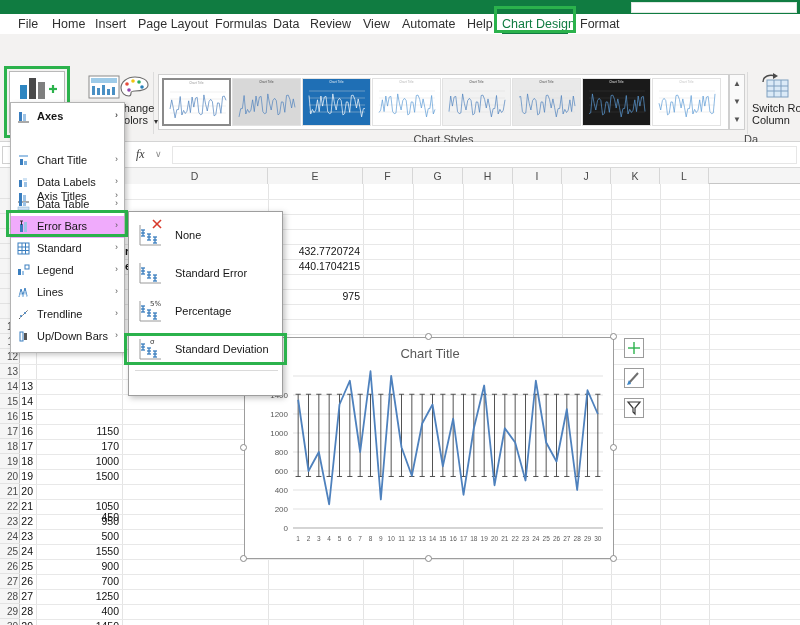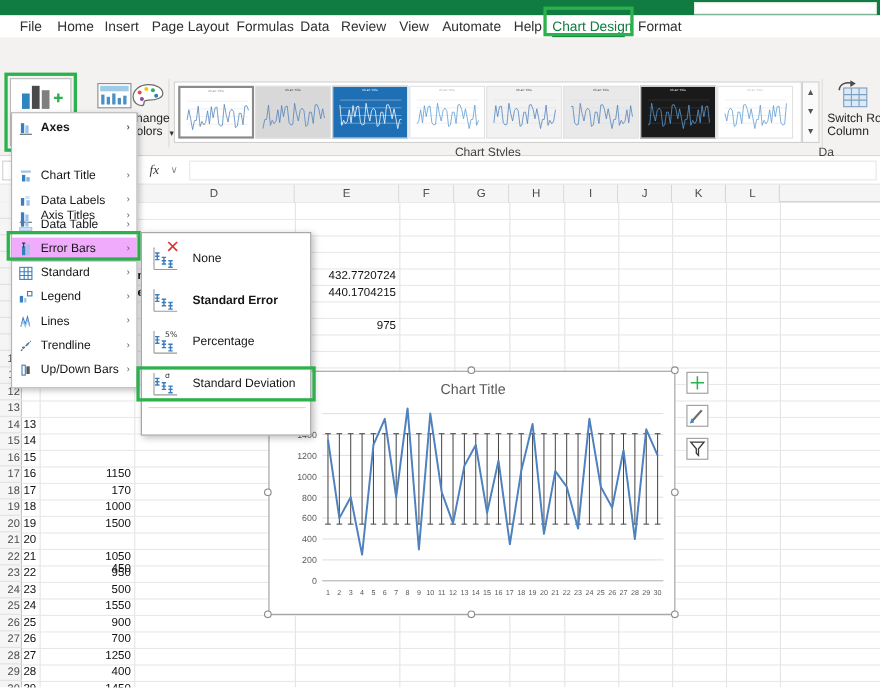--- a/index.html
+++ b/index.html
@@ -741,21 +741,21 @@
             <line x1="16" y1="18" x2="20" y2="18"></line>
           </g>
         </svg>
       </span>
       <svg width="12" height="12" viewBox="0 0 12 12" style="position:absolute;left:22px;top:2px;">
         <line x1="2" y1="2" x2="10" y2="10" stroke="#d8392b" stroke-width="1.6"></line>
         <line x1="10" y1="2" x2="2" y2="10" stroke="#d8392b" stroke-width="1.6"></line>
       </svg>
       <span class="m2-lbl">None</span>
     </div>
-    <div class="m2item" style="top: 42px; font-weight: bold;">
+    <div class="m2item" style="top: 42px;">
       <span class="m2-ico">
         <svg width="26" height="26" viewBox="0 0 26 26">
           <line x1="3" y1="23" x2="24" y2="23" stroke="#9a9a9a" stroke-width="1"></line>
           <line x1="3" y1="3" x2="3" y2="23" stroke="#9a9a9a" stroke-width="1"></line>
           <g stroke="#3a7ebf" stroke-width="1.3">
             <line x1="6" y1="8" x2="6" y2="14"></line>
             <line x1="4" y1="8" x2="8" y2="8"></line>
             <line x1="4" y1="14" x2="8" y2="14"></line>
             <line x1="4" y1="11" x2="8" y2="11"></line>
             <line x1="12" y1="12" x2="12" y2="18"></line>

